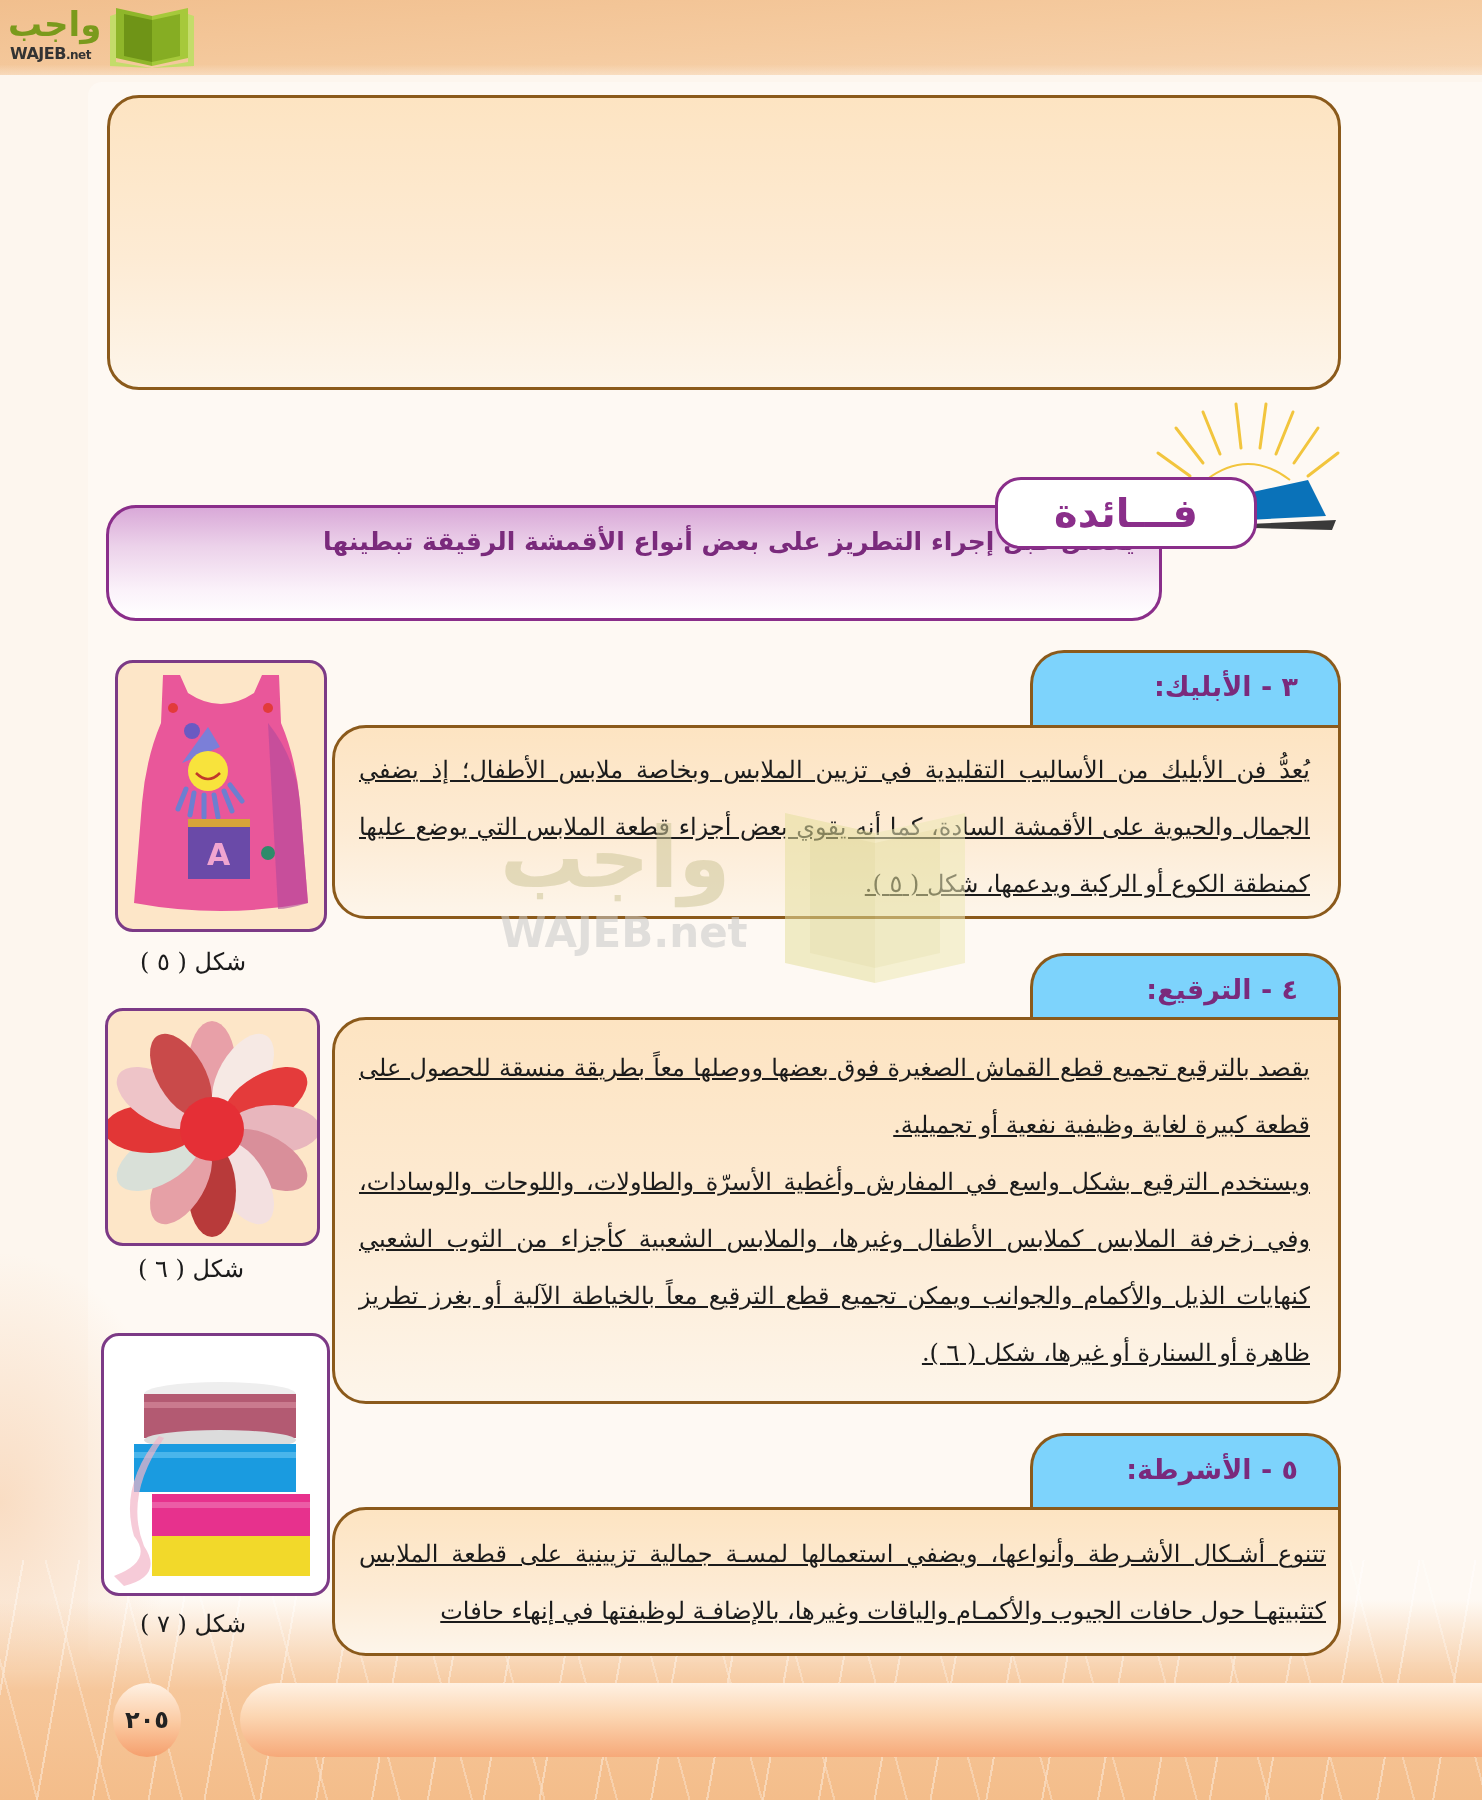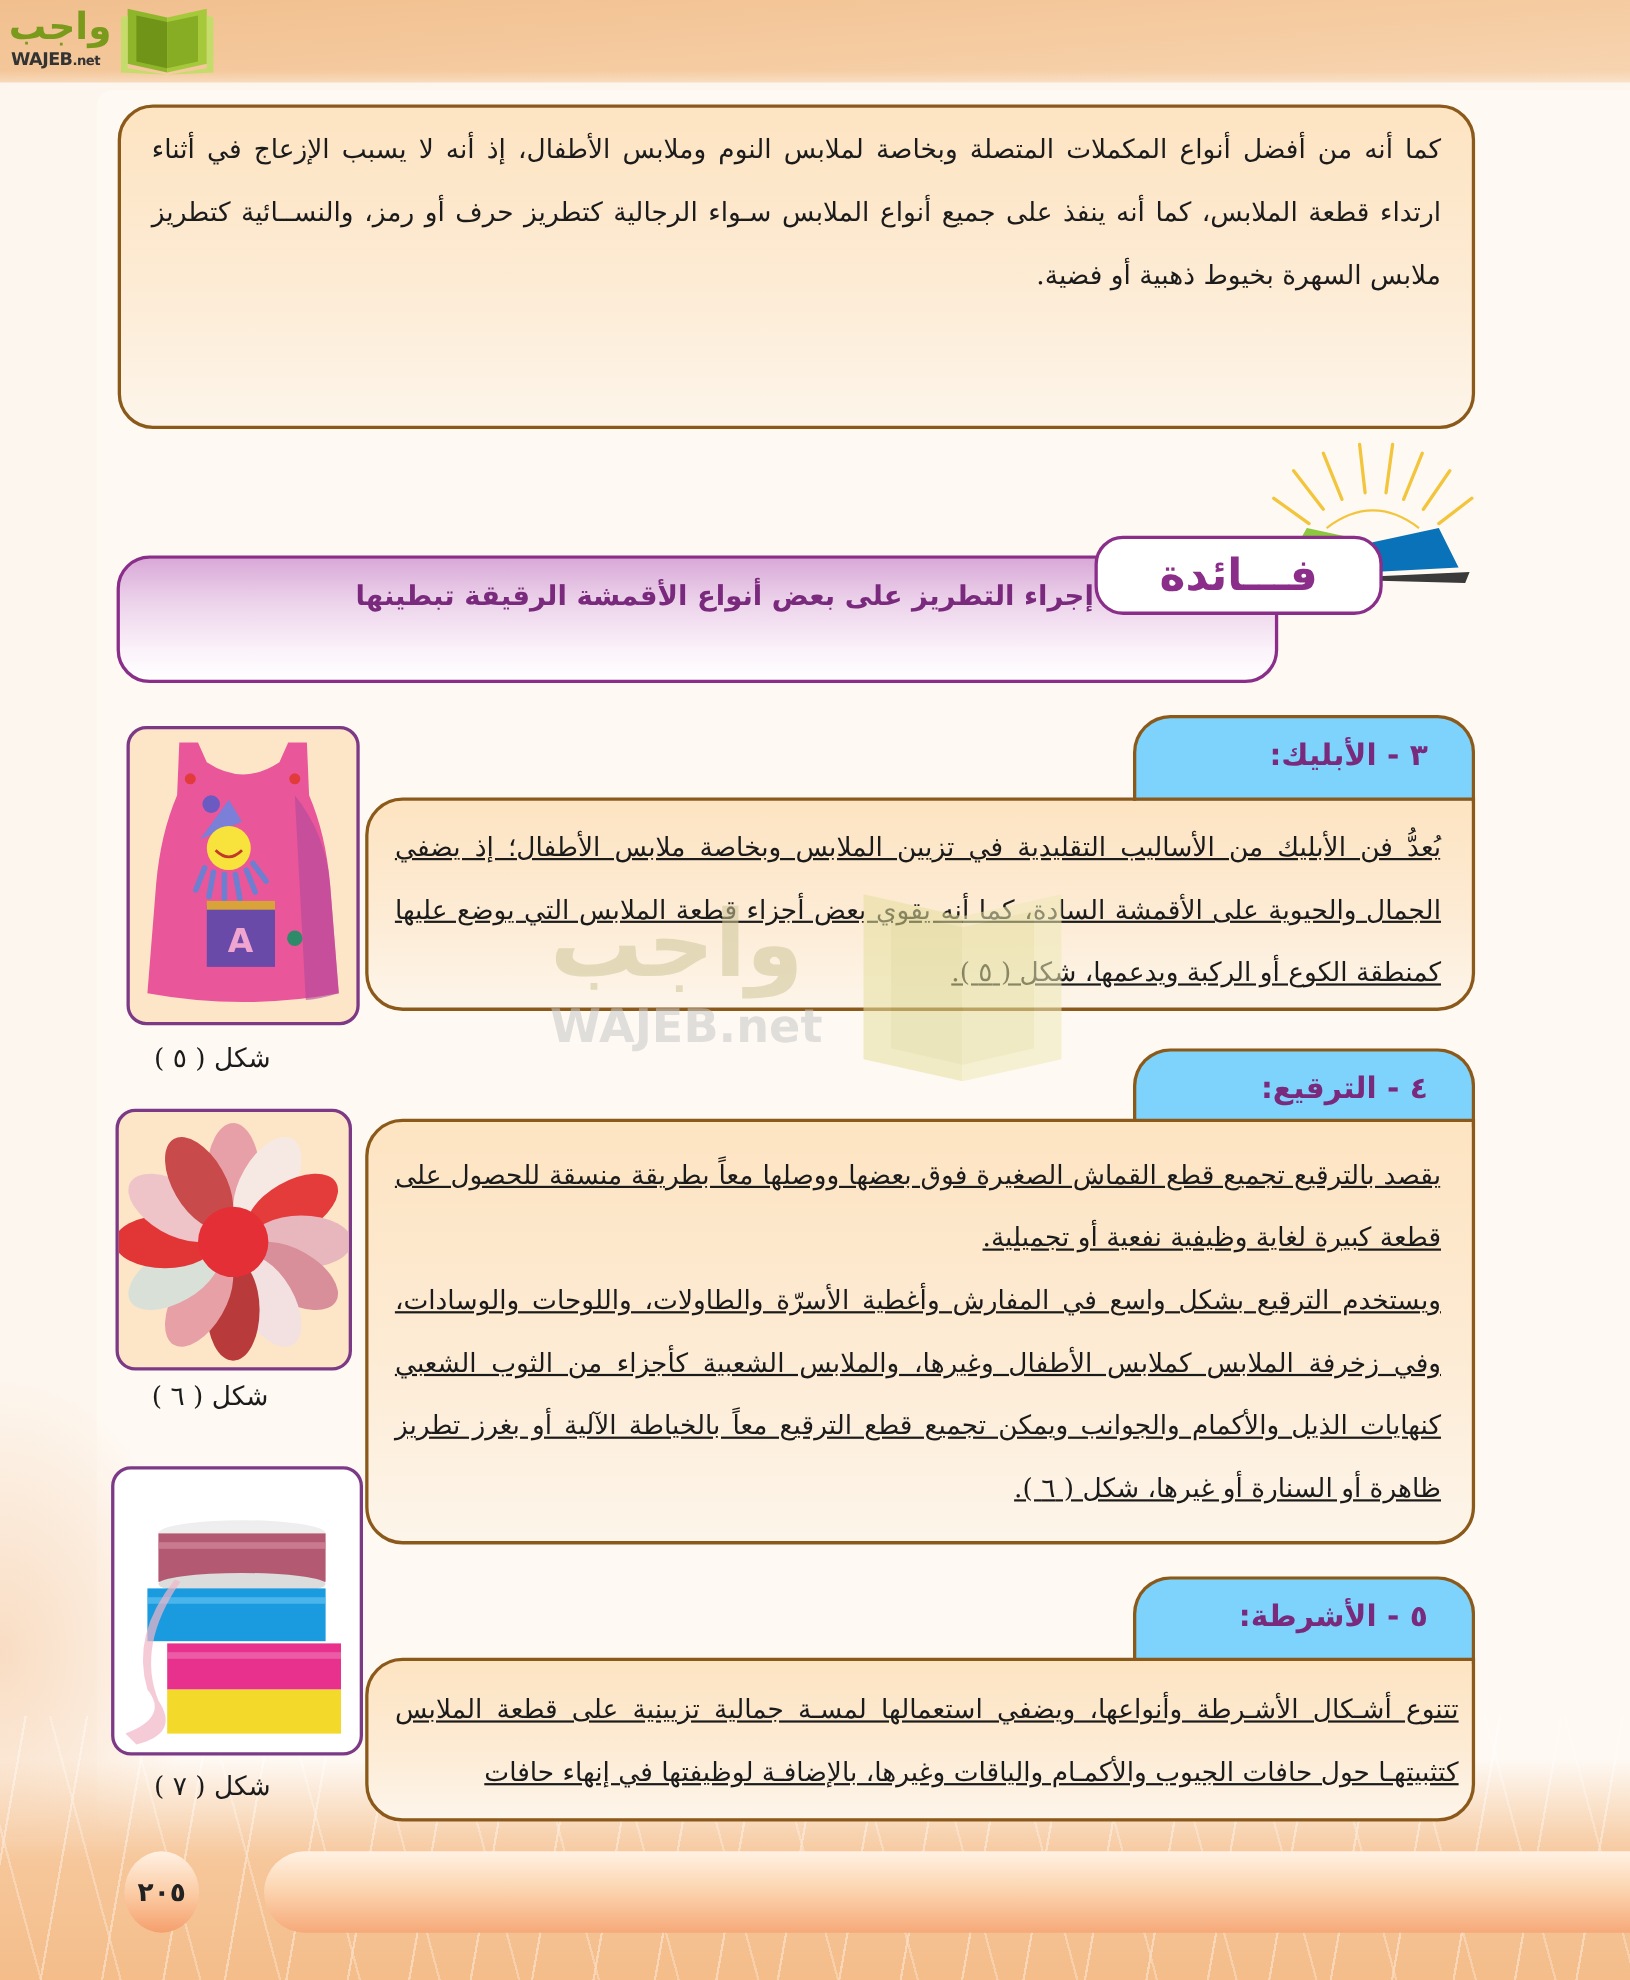--- a/index.html
+++ b/index.html
@@ -35,21 +35,21 @@
   .box1{left:107px;top:95px;width:1234px;height:295px;border-radius:32px;padding:10px 28px 0 28px;}
   .box1 .txt{line-height:57px;}
 
   
   .faida-box{left:106px;top:505px;width:1056px;height:116px;border:3px solid #8a2e8a;border-radius:30px;
     background:linear-gradient(180deg,#d9a9d8 0%,#ecd2ea 35%,#fbf2fa 75%,#ffffff 100%);box-sizing:border-box;
     padding:10px 24px 0 24px;}
   .faida-box p{margin:0;direction:rtl;text-align:right;font-family:"DejaVu Sans",sans-serif;font-weight:bold;
     font-size:25px;line-height:48px;color:#7a2a7c;}
   .faida-label{left:995px;top:477px;width:262px;height:72px;border:3px solid #8a2e8a;border-radius:26px;
-    background:#fff;box-sizing:border-box;display:flex;align-items:center;justify-content:center;margin-top:10px;}
+    background:#fff;box-sizing:border-box;display:flex;align-items:center;justify-content:center;}
   .faida-label span{font-family:"DejaVu Sans",sans-serif;font-weight:bold;font-size:40px;color:#8a2e8a;letter-spacing:2px;direction:rtl;}
   .faida-icon{left:1148px;top:398px;width:200px;height:140px;}
 
   
   .tab{border:3px solid #8b5a1b;border-bottom:none;background:#7dd3fc;box-sizing:border-box;
     border-radius:34px 34px 0 0;}
   .tab h2{margin:0;direction:rtl;text-align:right;font-family:"DejaVu Sans",sans-serif;font-weight:bold;
     font-size:27px;color:#7a2a7c;padding:18px 40px 0 0;}
   .secbody{border-radius:34px 0 34px 34px;}
   .secbody .txt{line-height:57px;text-decoration:underline;}
@@ -101,21 +101,20 @@
   <svg class="abs logo-book" viewBox="0 0 88 62">
     <path d="M44 10 L8 2 L8 52 L44 60 Z" fill="#8fb62a"></path>
     <path d="M44 10 L80 2 L80 52 L44 60 Z" fill="#a6c93b"></path>
     <path d="M44 14 L16 8 L16 50 L44 56 Z" fill="#6f9417"></path>
     <path d="M44 14 L72 8 L72 50 L44 56 Z" fill="#86ad23"></path>
     <path d="M2 10 L8 8 L8 56 L44 62 L80 56 L80 8 L86 10 L86 60 L44 62 L2 60 Z" fill="#c4dc6a"></path>
   </svg>
 </div>
 
 <div class="abs box box1">
-  <p class="txt">كما أنه من أفضل أنواع المكملات المتصلة وبخاصة لملابس النوم وملابس الأطفال، إذ أنه لا يسبب الإزعاج في أثناء ارتداء قطعة الملابس، كما أنه ينفذ على جميع أنواع الملابس سـواء الرجالية كتطريز حرف أو رمز، والنســائية كتطريز ملابس السهرة بخيوط ذهبية أو فضية.</p>
 </div>
 
 <svg class="abs faida-icon" viewBox="0 0 200 140">
   <g stroke="#f2c53d" stroke-width="3" stroke-linecap="round">
     <line x1="10" y1="55" x2="42" y2="78"></line>
     <line x1="28" y1="30" x2="55" y2="65"></line>
     <line x1="55" y1="14" x2="72" y2="56"></line>
     <line x1="88" y1="6" x2="93" y2="50"></line>
     <line x1="118" y1="6" x2="112" y2="50"></line>
     <line x1="145" y1="14" x2="128" y2="56"></line>

